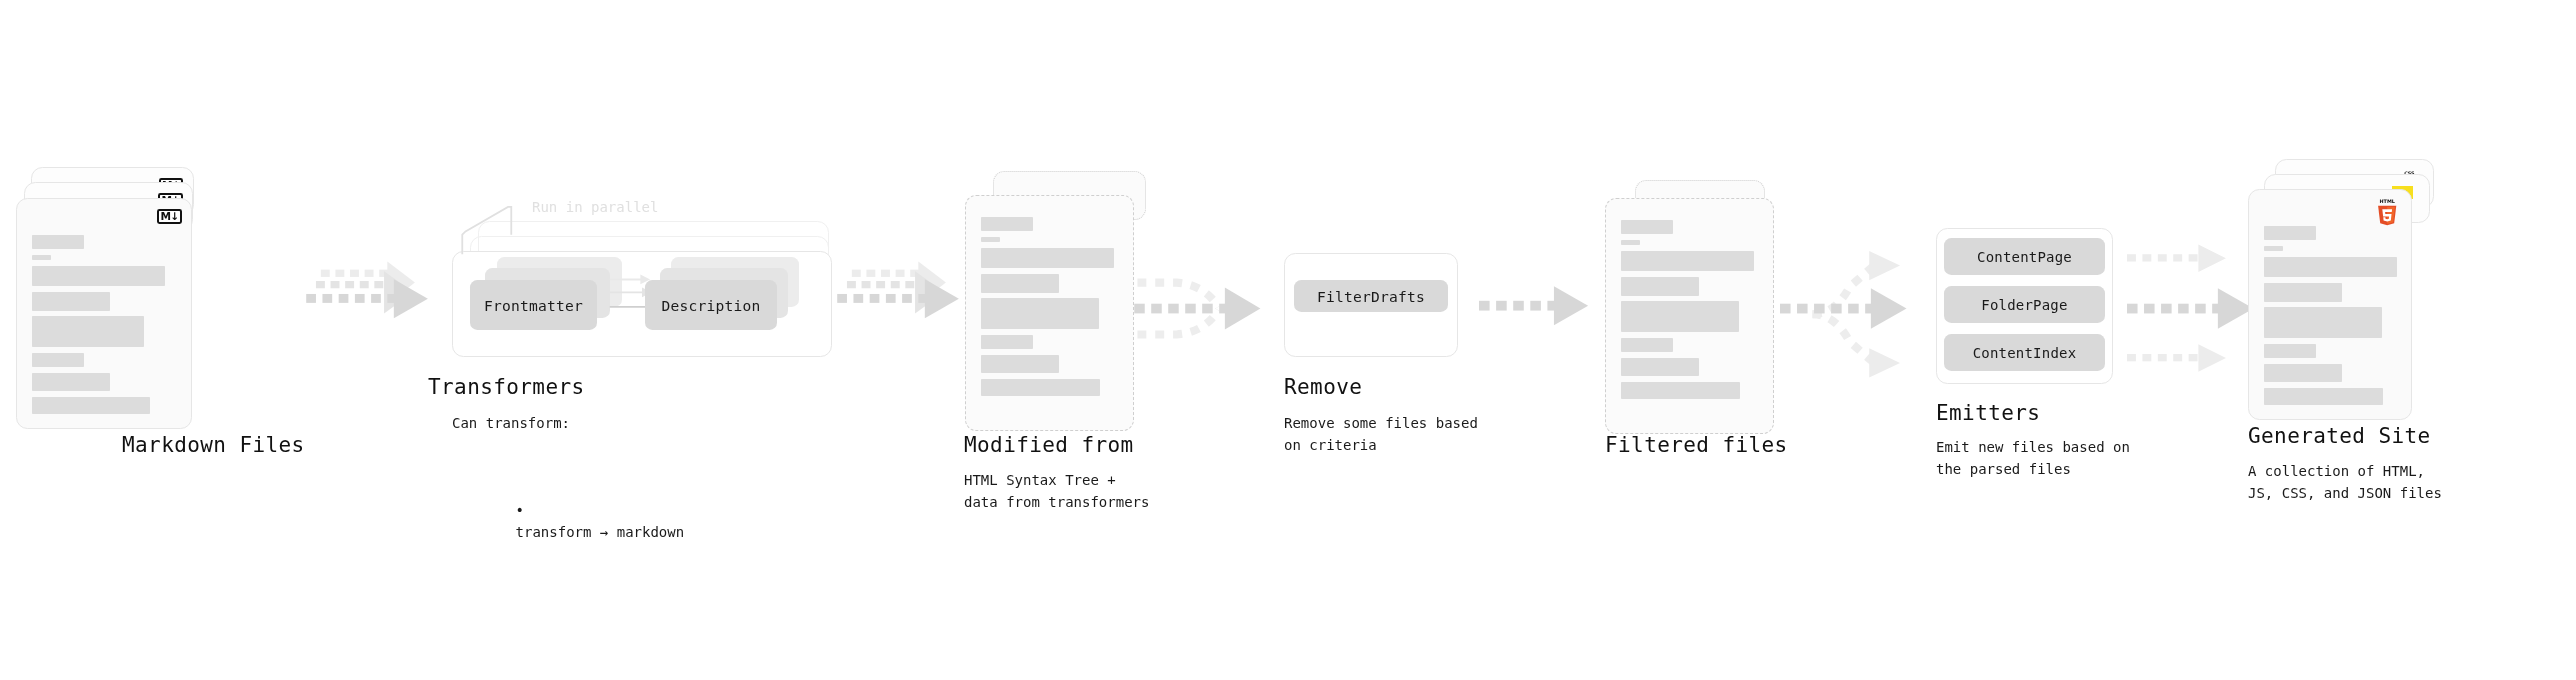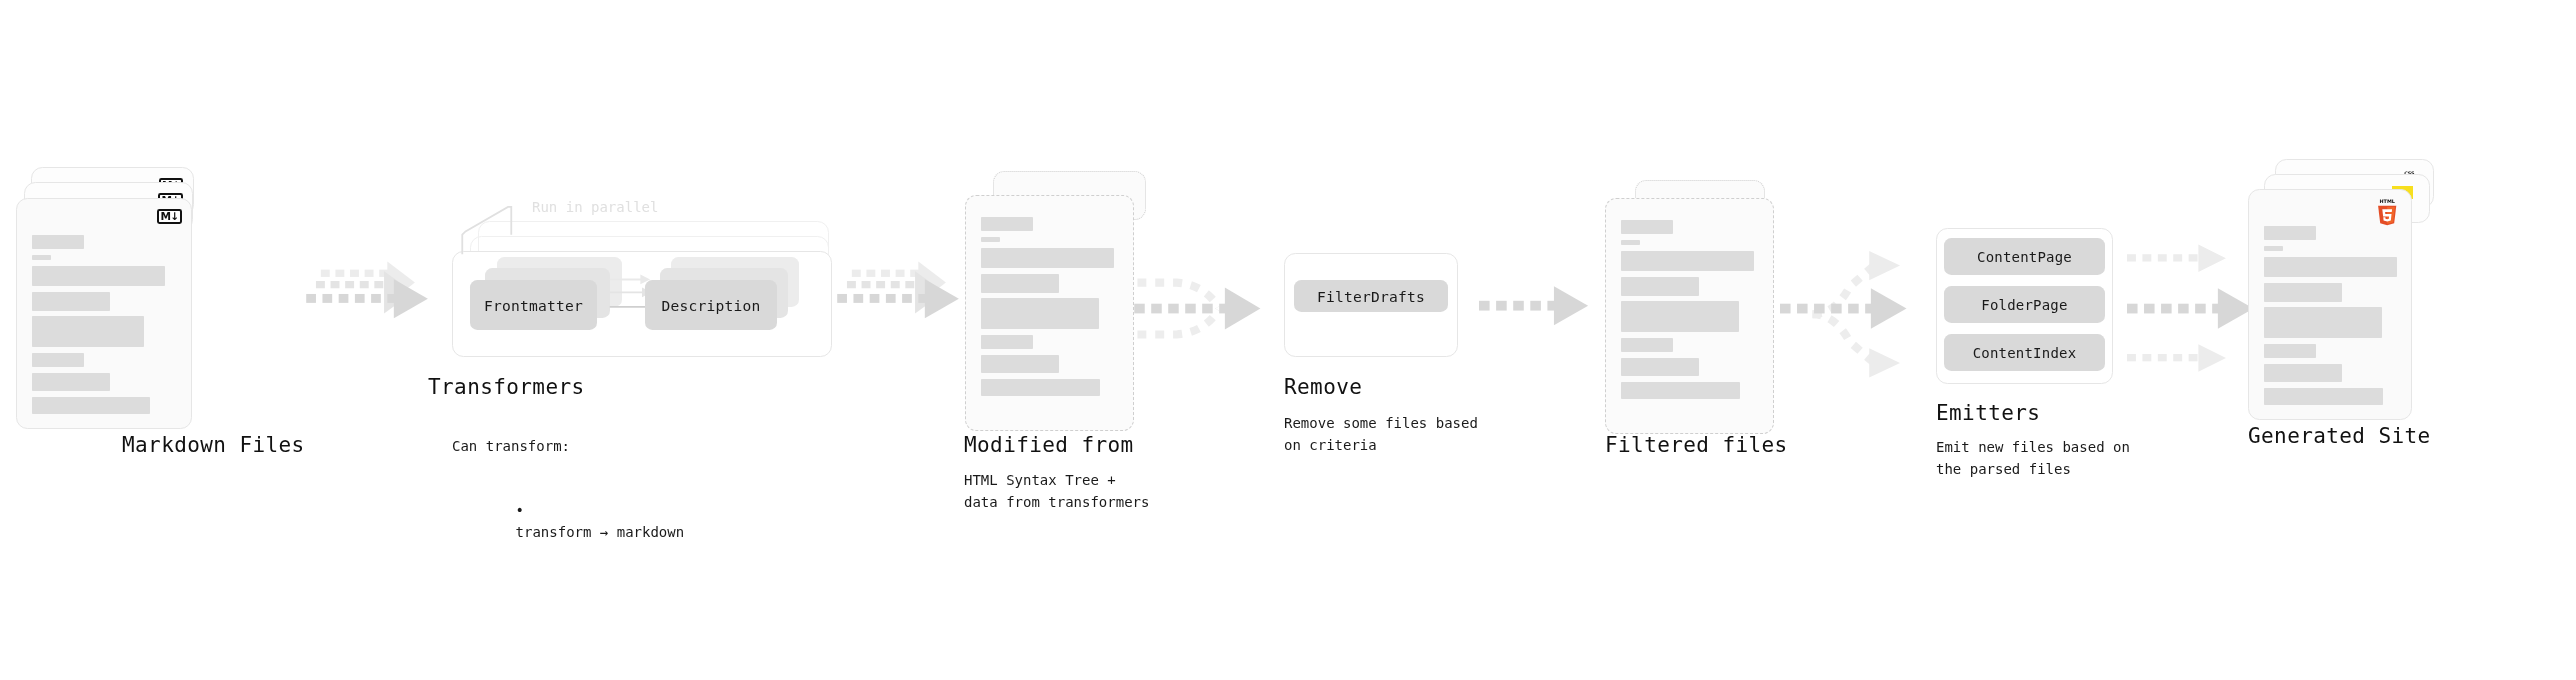--- a/index.html
+++ b/index.html
@@ -206,21 +206,21 @@
   </svg>
 
   <div class="chip" style="left:470px; top:280px; width:127px; height:50px;">
     <span>Frontmatter</span>
   </div>
   <div class="chip" style="left:645px; top:280px; width:132px; height:50px;">
     <span>Description</span>
   </div>
 
   <div class="title" style="left:428px; top:375px;">Transformers</div>
-  <div class="desc" style="left:452px; top:436px;">Can transform:</div>
+  <div class="desc" style="left:452px; top:413px;">Can transform:</div>
   <div class="desc" style="left:465px; top:435px;">
     <div>
       <span>•</span>
       <span>transform → markdown</span>
     </div>
     
   </div>
 
   <svg class="abs" style="left:837px; top:268px;" width="114" height="73" viewBox="0 0 140 90">
     <g fill="#ececec">
@@ -411,15 +411,17 @@
         <div class="sk" style="width:133px;height:20.3px;"></div>
         <div class="sk" style="width:78px;height:18.7px;"></div>
         <div class="sk" style="width:118px;height:31px;"></div>
         <div class="sk" style="width:52px;height:14px;"></div>
         <div class="sk" style="width:78px;height:18.7px;"></div>
         <div class="sk" style="width:119px;height:17px;"></div>
       </div>
     </div>
   </div>
   <div class="title" style="left:2248px; top:424px;">Generated Site</div>
+  <div class="desc" style="left:2248px; top:461px;">A collection of HTML,
+JS, CSS, and JSON files</div>
 
 </div>
 
 
 </body></html>

